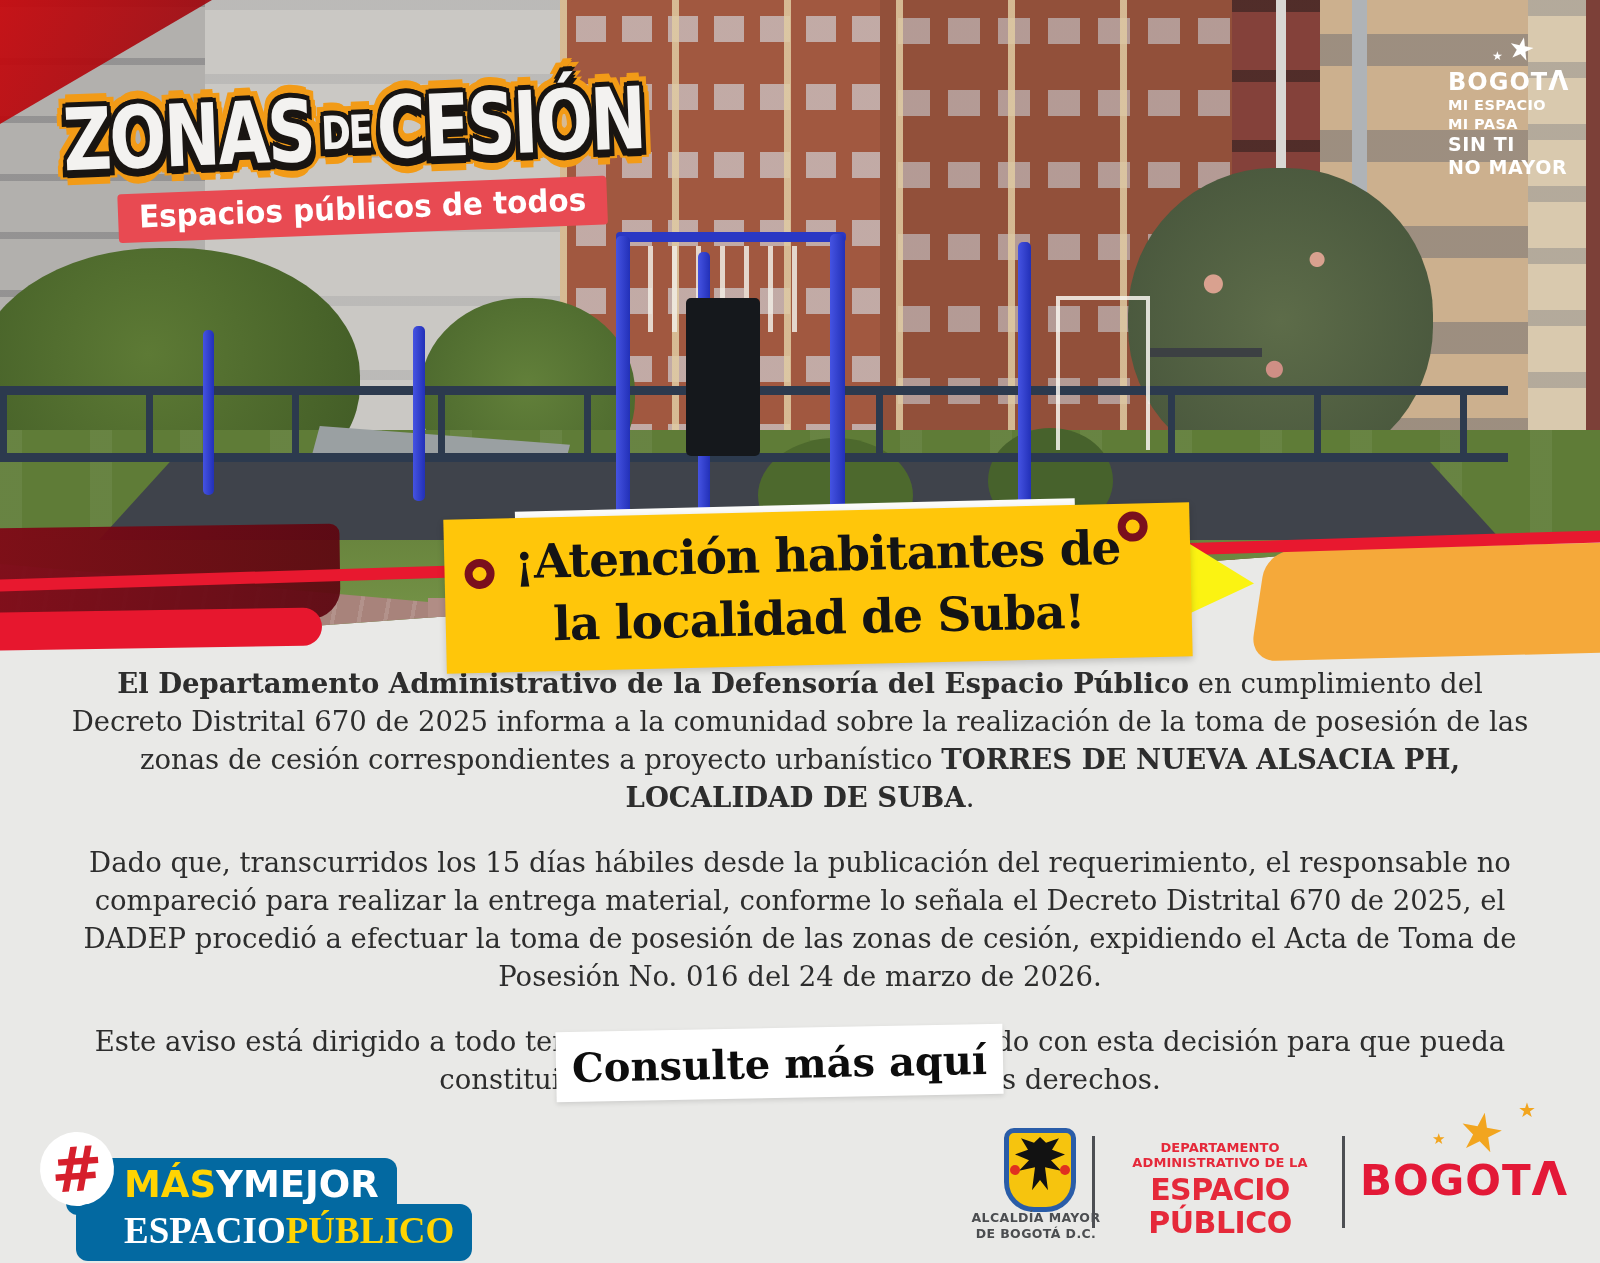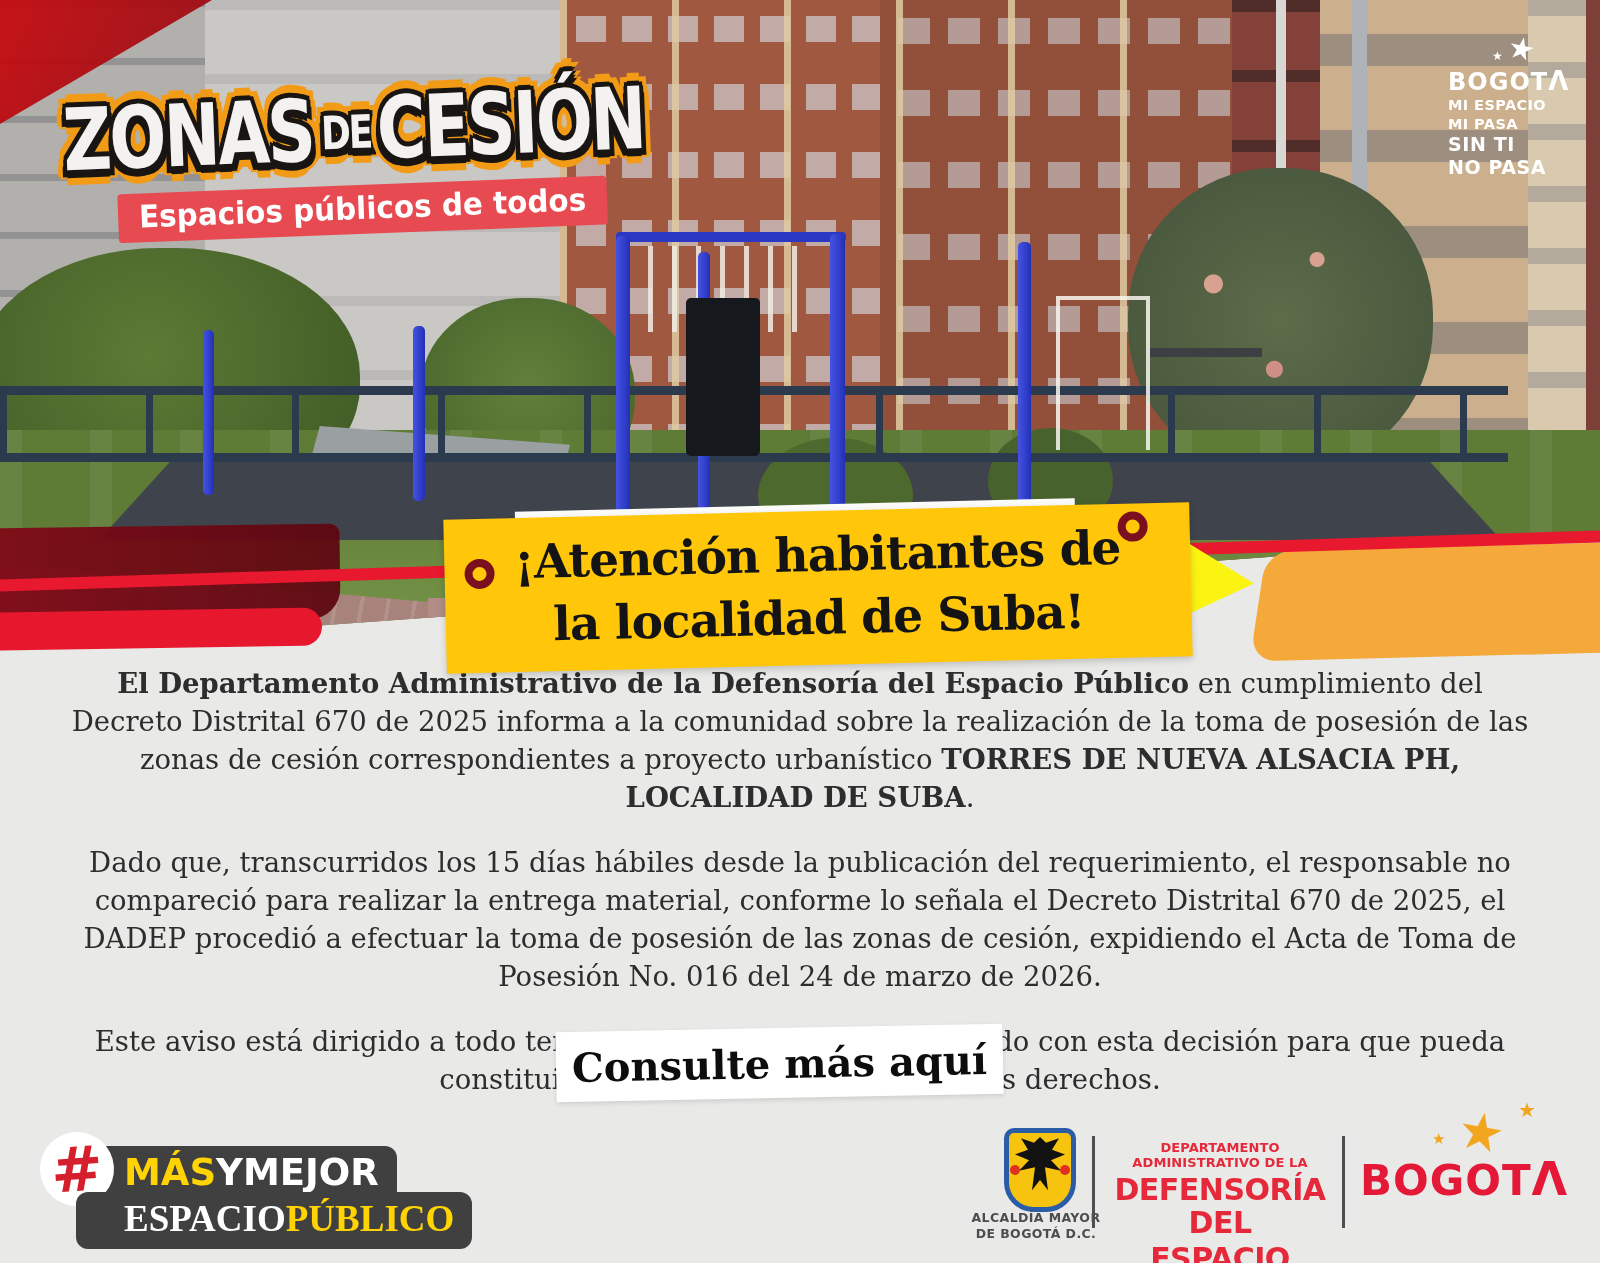--- a/index.html
+++ b/index.html
@@ -125,22 +125,22 @@
   .copy p{margin:0 0 27px 0;}
   .cta{position:absolute;left:556px;top:1028px;width:447px;height:70px;background:#fff;
     transform:rotate(-1.1deg);display:flex;align-items:center;justify-content:center;
     font-family:"DejaVu Serif",serif;font-weight:700;font-size:40px;color:#0d0d0d;
     box-shadow:0 2px 5px rgba(0,0,0,.12);z-index:3;cursor:pointer;}
 
   
   .hash-icon{position:absolute;left:40px;top:1132px;width:74px;height:74px;background:#fff;border-radius:50%;
     display:flex;align-items:center;justify-content:center;z-index:4;
     color:#d61f2c;font-size:62px;font-weight:800;transform:rotate(-4deg);}
-  .hbar{position:absolute;background:#404040;border-radius:12px;color:#fff;font-weight:800;
-    font-size:37px;letter-spacing:0;white-space:nowrap;z-index:3;padding:5px 18px 9px;}
+  .hbar{position:absolute;background:#0369a1;border-radius:12px;color:#fff;font-weight:800;
+    font-size:37px;letter-spacing:0;white-space:nowrap;z-index:3;padding:5px 18px 9px;margin-top:12px;}
   .hbar1{left:66px;top:1146px;padding-left:58px;}
   .hbar2{left:76px;top:1192px;padding-left:48px;z-index:5;font-family:Liberation Serif, serif;}
   .hyellow{color:#ffd402;}
 
   .crest{position:absolute;left:1004px;top:1128px;width:62px;height:74px;background:#f6c40e;
     border:5px solid #2a5da8;border-radius:10px 10px 30px 30px;z-index:3;}
   .eagle{position:absolute;left:6px;top:4px;width:50px;height:58px;background:#121212;
     clip-path:polygon(50% 0,62% 10%,88% 2%,74% 22%,100% 30%,72% 40%,92% 58%,60% 52%,66% 92%,50% 74%,34% 92%,40% 52%,8% 58%,28% 40%,0 30%,26% 22%,12% 2%,38% 10%);}
   .crest-dot{position:absolute;width:10px;height:10px;border-radius:50%;background:#e03020;top:32px;}
   .cd-l{left:1px;} .cd-r{right:1px;}
@@ -221,21 +221,21 @@
 
   <div class="top-logo">
     <div class="stars">
       <span class="tl-star-big">★</span>
       <span class="tl-star-sm">★</span>
     </div>
     <div><span class="tl-name">BOGOT</span><span class="tl-name tl-caret">Λ</span></div>
     <div class="tl-mid">MI ESPACIO</div>
     <div class="tl-mid">MI PASA</div>
     <div class="tl-big">SIN TI</div>
-    <div class="tl-big">NO PASA</div>
+    <div class="tl-big">NO MAYOR</div>
   </div>
 
   <div class="banner">
     <div class="ring ring-l"></div>
     <div class="ring ring-r"></div>
     <div class="banner-text">
       <div>¡Atención habitantes de</div>
       <div>la localidad de Suba!</div>
     </div>
   </div>
@@ -258,21 +258,20 @@
     <div class="crest-dot cd-r"></div>
   </div>
   <div class="alc-caption">
     <div>ALCALDÍA MAYOR</div>
     <div>DE BOGOTÁ D.C.</div>
   </div>
 
   <div class="fdiv fdiv1"></div>
   <div class="dadep">
     <div class="dadep-small">DEPARTAMENTO ADMINISTRATIVO DE LA</div>
-    <div class="dadep-big">DEFENSORÍA DEL</div>
     <div class="dadep-big">ESPACIO PÚBLICO</div>
   </div>
   <div class="fdiv fdiv2"></div>
 
   <div class="blogo">
     <span class="bl-star-big">★</span>
     <span class="bl-star-s1">★</span>
     <span class="bl-star-s2">★</span>
     <div class="bl-name"><span>BOGOT</span><span class="bl-caret">Λ</span></div>
   </div>

